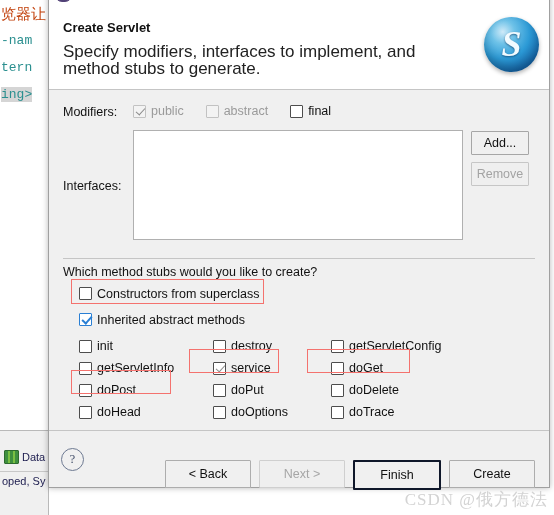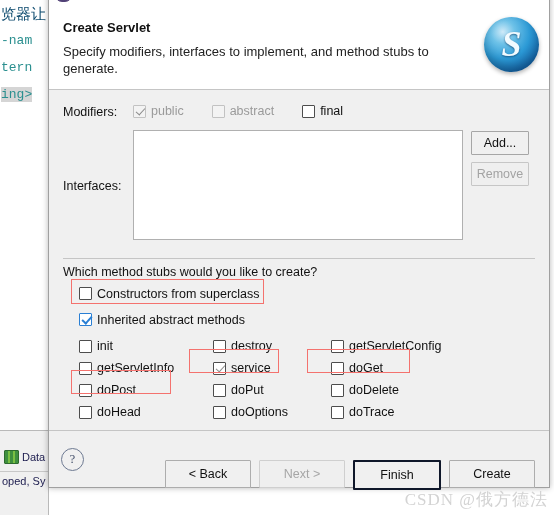--- a/index.html
+++ b/index.html
@@ -12,21 +12,21 @@
 
   
   #bg{position:absolute;inset:0;background:#ffffff;}
   .bg-editor{
     position:absolute;left:0;top:0;width:48px;height:430px;
     background:#ffffff;border-right:1px solid #b9b9b9;
     font-family:"Liberation Mono","DejaVu Sans Mono",monospace;
     font-size:13px;overflow:hidden;
   }
   .bg-line{height:27px;line-height:27px;white-space:pre;padding-left:1px;}
-  .bg-cjk{color:#0c4a6e;font-family:"Liberation Sans",sans-serif;font-size:15px;}
+  .bg-cjk{color:#c2410c;font-family:"Liberation Sans",sans-serif;font-size:15px;}
   .bg-sel{background:#cfd9e8;color:#2a8f8f;}
   .bg-sel2{background:#d5d5d5;color:#2a8f8f;}
   .bg-teal{color:#2a8f8f;}
 
   .bg-bottom{
     position:absolute;left:0;top:430px;width:48px;height:85px;
     background:#f0f0f0;border-top:1px solid #b9b9b9;border-right:1px solid #b9b9b9;
     font-size:11px;color:#1c1c4e;overflow:hidden;
   }
   .bg-tabrow{position:absolute;left:0;top:16px;height:20px;display:flex;align-items:center;gap:3px;padding-left:4px;white-space:nowrap;}
@@ -61,21 +61,21 @@
   }
   .title-text{font-size:12px;color:#1a1a1a;flex:1 1 auto;white-space:nowrap;}
   .wctrls{display:flex;height:30px;}
   .wbtn{width:44px;height:30px;display:flex;align-items:center;justify-content:center;color:#333;font-size:12px;}
 
   .header{
     flex:0 0 auto;background:#ffffff;position:relative;
     padding:11px 0 12px 14px;overflow:hidden;
   }
   .header .h-title{font-size:13px;font-weight:bold;color:#111;margin-bottom:8px;}
-  .header .h-desc{font-size:13px;color:#222;line-height:17px;max-width:390px;}
+  .header .h-desc{font-size:17px;color:#222;line-height:17px;max-width:390px;}
   .logo{
     position:absolute;right:10px;top:8px;width:55px;height:55px;border-radius:50%;
     background:
       radial-gradient(circle at 34% 27%, #cfeaf8 0%, #6ec2e8 22%, #2c9ad6 50%, #1464a8 78%, #0d4a82 100%);
     box-shadow:0 2px 4px rgba(0,0,0,.3), inset 0 -6px 10px rgba(0,0,0,.2);
     display:flex;align-items:center;justify-content:center;
   }
   .logo span{
     font-family:"Liberation Serif","DejaVu Serif",serif;
     font-size:36px;font-weight:bold;color:#f2fbff;line-height:1;
@@ -96,21 +96,21 @@
   }
   .box.dis{border-color:#c2c2c2;background:#f3f3f3;}
   .box.blue{border-color:#2a7fd4;}
   .box.chk:after{
     content:"";position:absolute;left:4px;top:0px;width:4px;height:8px;
     border:solid #1c1c1c;border-width:0 2px 2px 0;transform:rotate(42deg);
   }
   .box.chk.blue:after{border-color:#2a7fd4;}
   .box.chk.gry:after{border-color:#8b8b8b;border-width:0 1.6px 1.6px 0;}
 
-  .modrow{display:flex;align-items:center;gap:6px;height:18px;}
+  .modrow{display:flex;align-items:center;gap:0;height:18px;}
   .modrow .cb+.cb{margin-left:22px;}
 
   .iface-wrap{display:flex;gap:8px;margin-top:8px;}
   .iface-box{
     width:330px;height:110px;background:#ffffff;border:1px solid #b0b0b0;box-sizing:border-box;
   }
   .iface-btns{display:flex;flex-direction:column;gap:7px;padding-top:1px;}
   .btn{
     font-size:12.5px;color:#111;background:#f0f0f0;border:1px solid #a6a6a6;
     padding:4px 0;width:58px;text-align:center;box-sizing:border-box;border-radius:1px;

